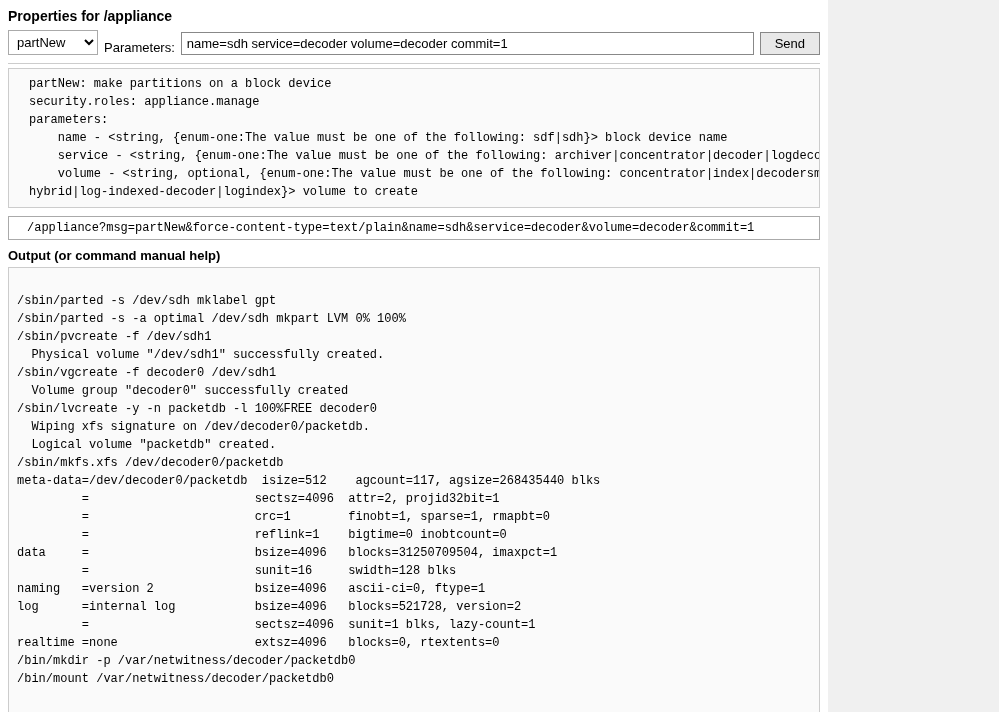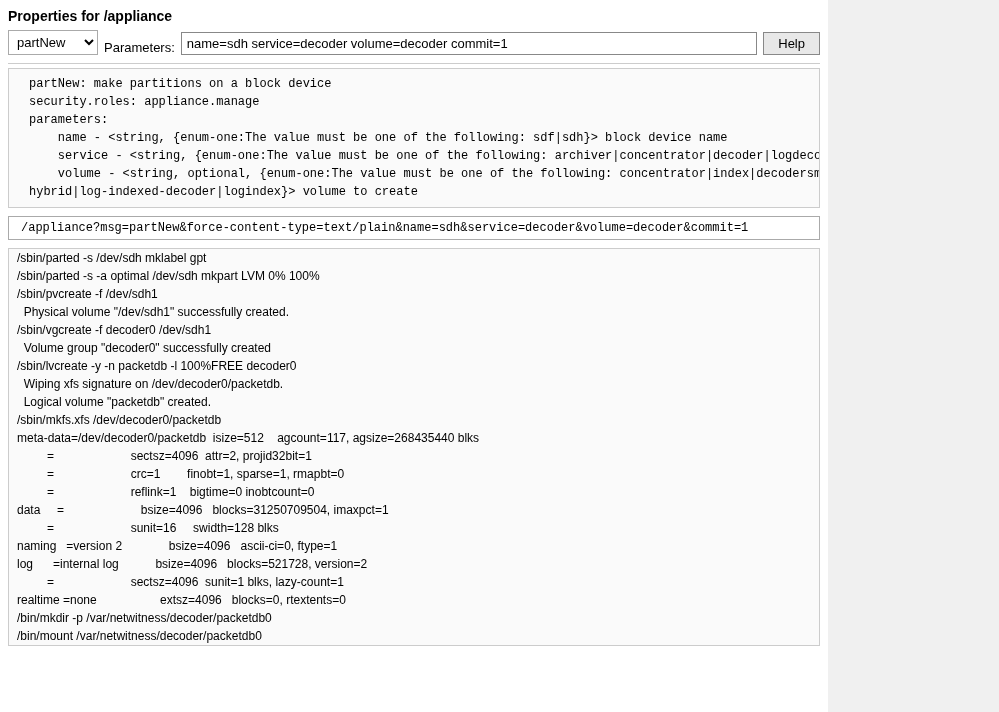--- a/index.html
+++ b/index.html
@@ -77,39 +77,39 @@
       font-size: 12px;
       line-height: 1.5;
       margin-bottom: 8px;
       overflow-x: auto;
       white-space: pre;
       color: #000;
     }
     .url-box {
       border: 1px solid #aaa;
       background: #fff;
-      padding: 4px 12px;
+      padding: 4px 18px;
       font-family: 'Courier New', monospace;
       font-size: 12px;
       margin-bottom: 8px;
       white-space: nowrap;
       overflow-x: auto;
       color: #000;
     }
     .output-title {
       font-size: 13px;
       font-weight: bold;
       margin-bottom: 4px;
       color: #000;
     }
     .output-box {
       border: 1px solid #ccc;
       background: #fafafa;
-      padding: 0 8px;
-      font-family: Liberation Sans, sans-serif;
+      padding: 24px 8px;
+      font-family: Liberation Mono, monospace;
       font-size: 12px;
       line-height: 1.5;
       white-space: pre;
       overflow-x: auto;
       color: #000;
       min-height: 380px;
     }
   </style>
 </head>
 <body>
@@ -118,36 +118,37 @@
   <div class="page-title">Properties for /appliance</div>
 
   <div class="top-controls">
     <select class="dropdown-select">
       <option>partNew</option>
       <option>partDelete</option>
       <option>partList</option>
     </select>
     <span class="params-label">Parameters:</span>
     <input class="params-input" type="text" value="name=sdh service=decoder volume=decoder commit=1" style="">
-    <button class="send-button">Help</button>
+    <button class="send-button">Send</button>
   </div>
 
   <hr class="section-divider">
 
 
   <div class="message-help-box">partNew: make partitions on a block device
 security.roles: appliance.manage
 parameters:
     name - &lt;string, {enum-one:The value must be one of the following: sdf|sdh}&gt; block device name
     service - &lt;string, {enum-one:The value must be one of the following: archiver|concentrator|decoder|logdecoder}&gt; servic
     volume - &lt;string, optional, {enum-one:The value must be one of the following: concentrator|index|decodersmall|decoder|
 hybrid|log-indexed-decoder|logindex}&gt; volume to create</div>
 
   <div class="url-box">/appliance?msg=partNew&amp;force-content-type=text/plain&amp;name=sdh&amp;service=decoder&amp;volume=decoder&amp;commit=1</div>
 
+  <div class="output-title">Output (or command manual help)</div>
 
   <div class="output-box">/sbin/parted -s /dev/sdh mklabel gpt
 /sbin/parted -s -a optimal /dev/sdh mkpart LVM 0% 100%
 /sbin/pvcreate -f /dev/sdh1
   Physical volume "/dev/sdh1" successfully created.
 /sbin/vgcreate -f decoder0 /dev/sdh1
   Volume group "decoder0" successfully created
 /sbin/lvcreate -y -n packetdb -l 100%FREE decoder0
   Wiping xfs signature on /dev/decoder0/packetdb.
   Logical volume "packetdb" created.

